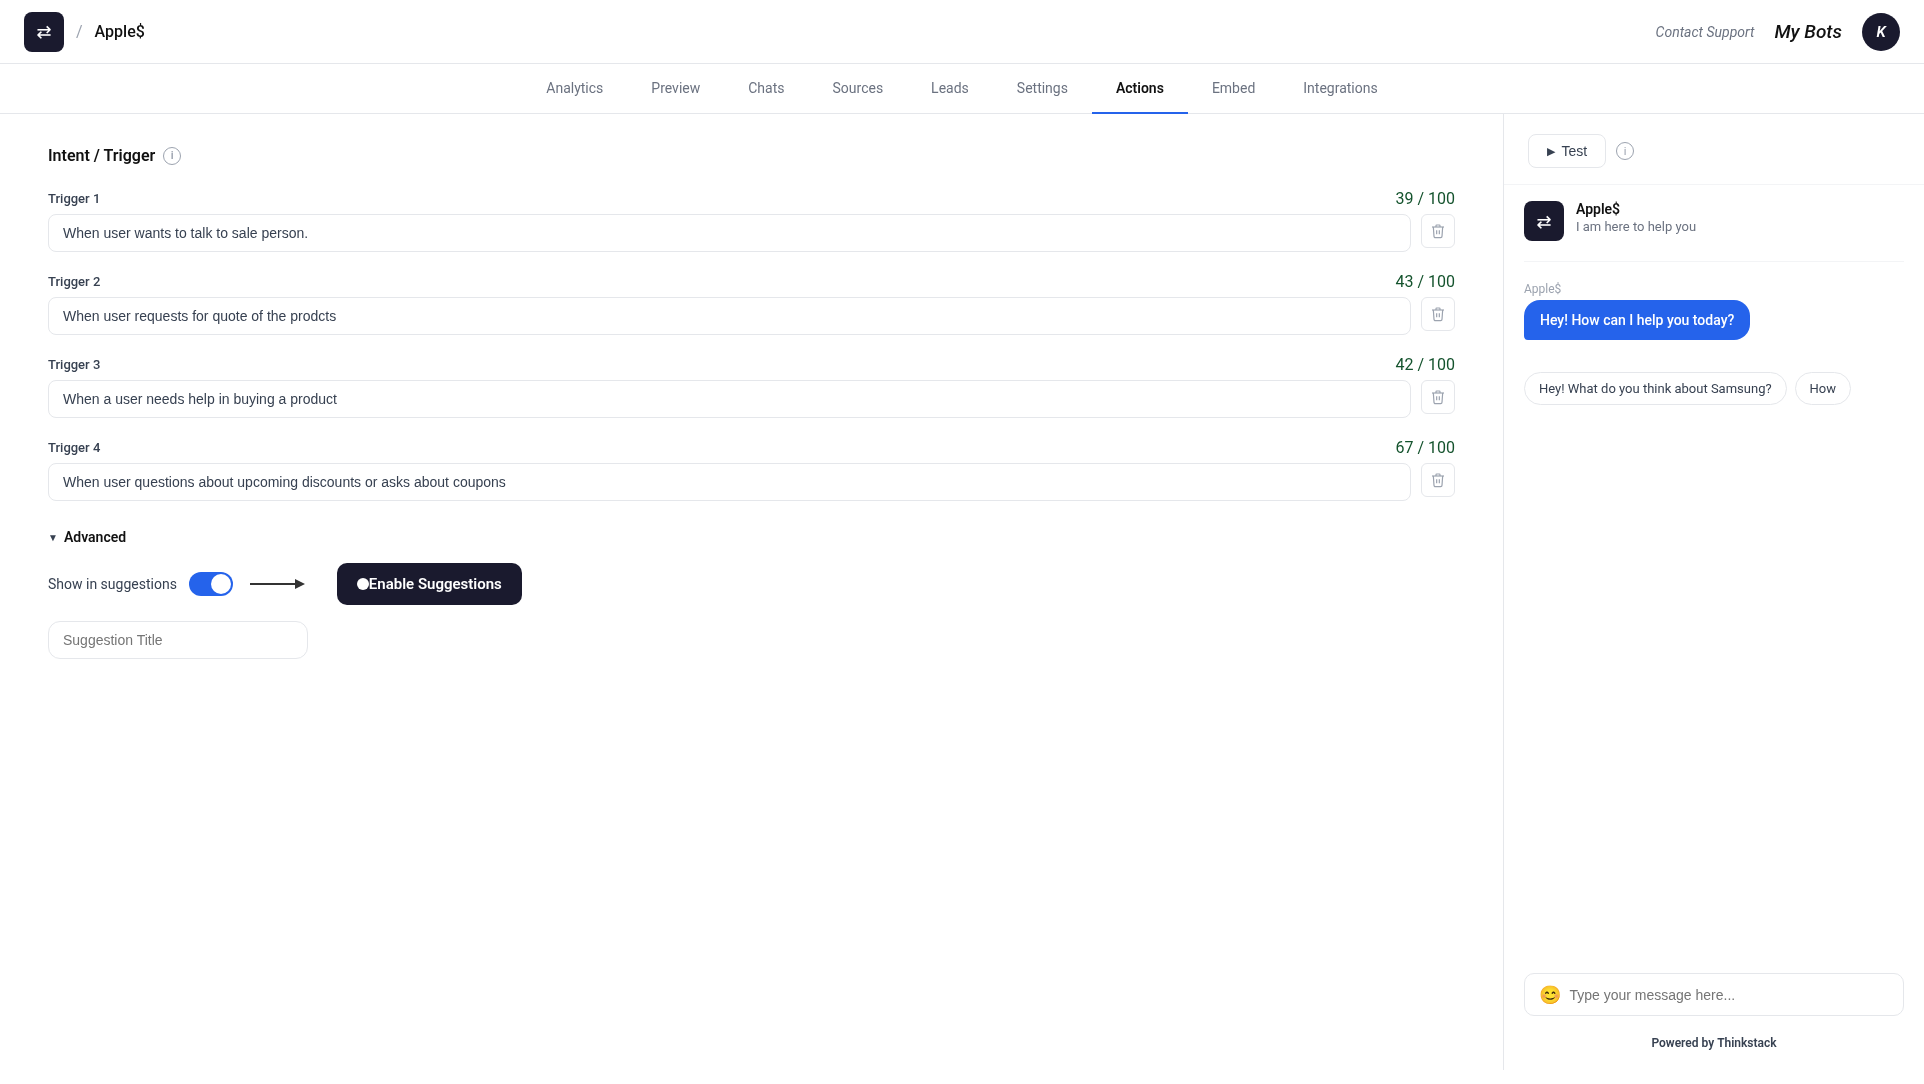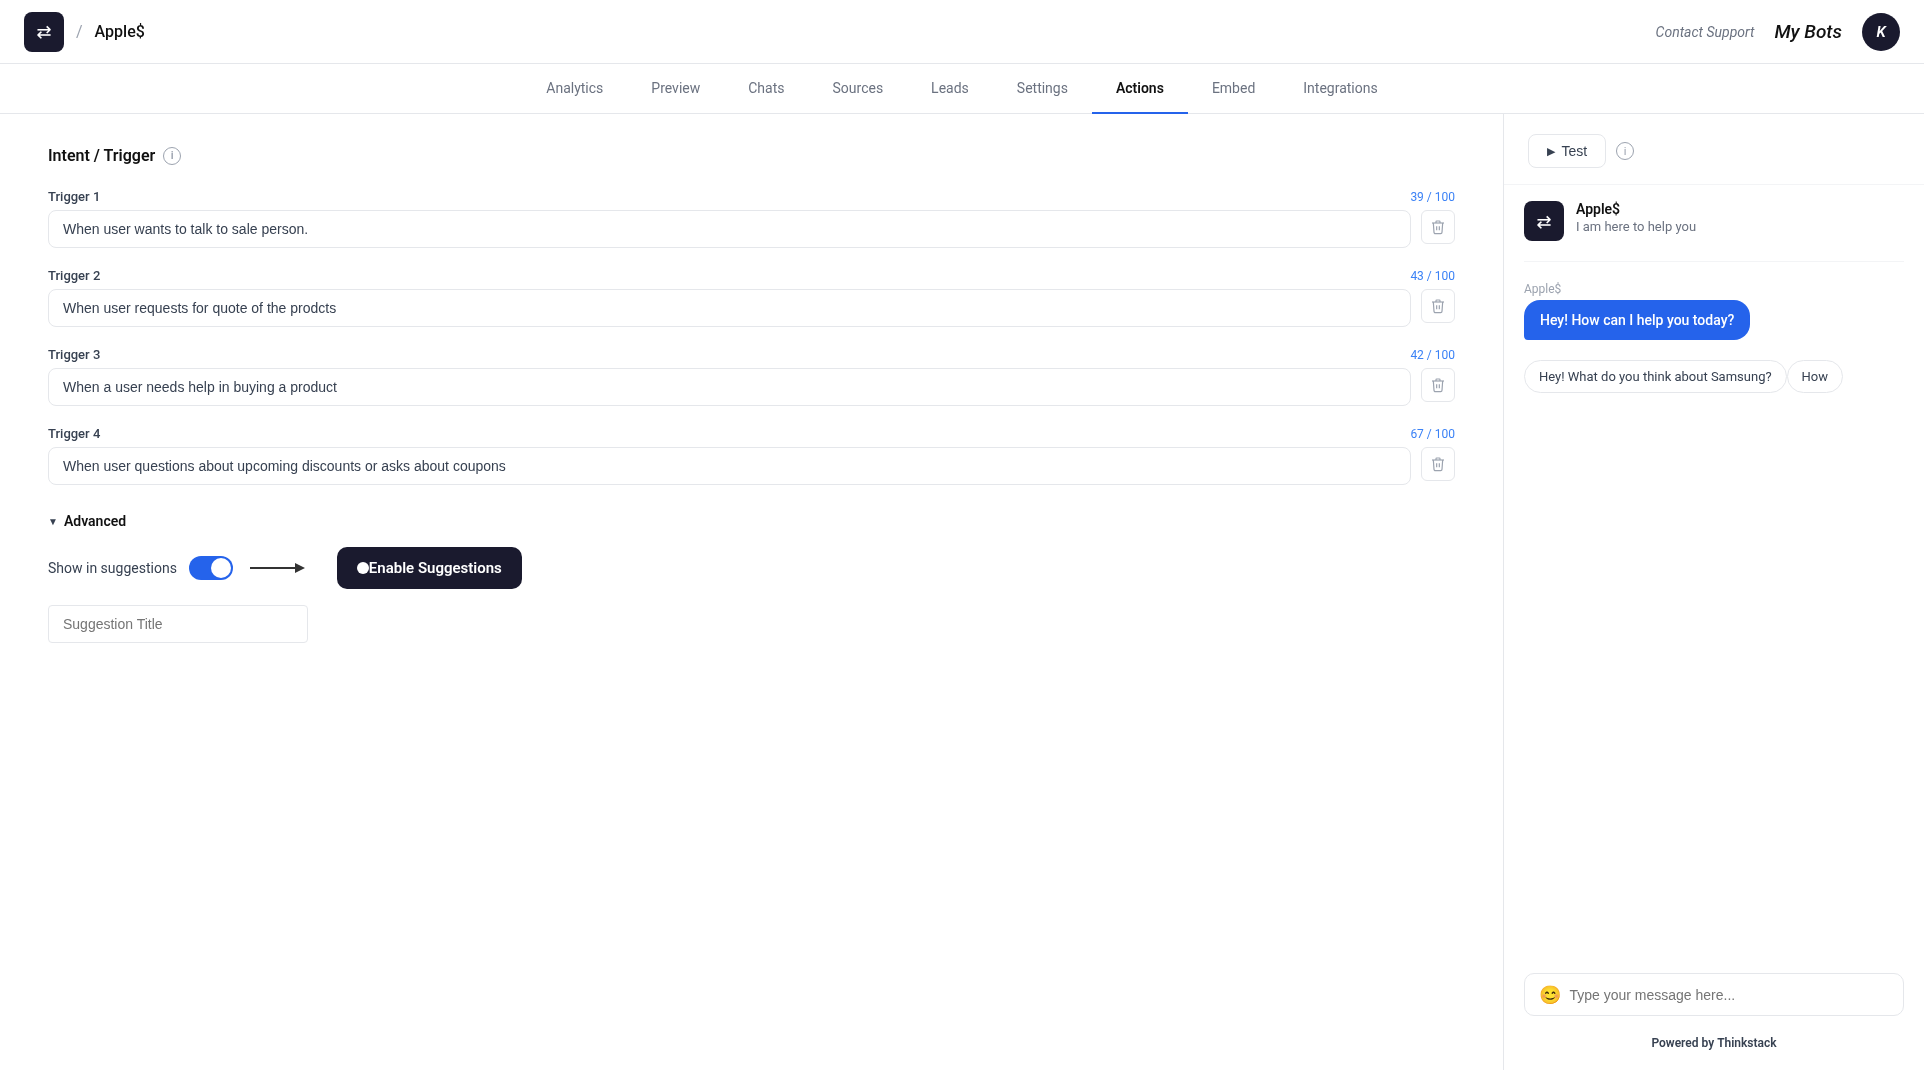--- a/index.html
+++ b/index.html
@@ -130,22 +130,22 @@
       justify-content: space-between;
       align-items: center;
       margin-bottom: 6px;
     }
     .trigger-label {
       font-size: 13px;
       color: #374151;
       font-weight: 500;
     }
     .trigger-count {
-      font-size: 12px;
-      color: #3b82f6;
+      font-size: 16px;
+      color: #14532d;
       margin-left: 16px;
     }
     .trigger-row {
       display: flex;
       align-items: flex-start;
       gap: 10px;
     }
     .trigger-input {
       flex: 1;
       padding: 10px 14px;
@@ -243,21 +243,21 @@
     .bubble-dot {
       width: 12px; height: 12px;
       background: #fff;
       border-radius: 50%;
       flex-shrink: 0;
     }
 
     .suggestion-title-input {
       padding: 10px 14px;
       border: 1px solid #e5e7eb;
-      border-radius: 4px;
+      border-radius: 12px;
       font-size: 14px;
       color: #9ca3af;
       background: #fff;
       width: 260px;
       outline: none;
     }
 
     
     .right-panel {
       width: 420px;
@@ -345,22 +345,22 @@
       padding: 12px 16px;
       border-radius: 16px 16px 16px 4px;
       font-size: 14px;
       font-weight: 500;
       display: inline-block;
       max-width: 90%;
     }
 
     .suggestion-chips {
       display: flex;
-      gap: 0;
-      margin-top: 8px;
+      gap: 8px;
+      margin-top: 20px;
       flex-wrap: wrap;
     }
     .chip {
       padding: 8px 14px;
       border: 1px solid #e5e7eb;
       border-radius: 20px;
       font-size: 13px;
       color: #374151;
       background: #fff;
       cursor: pointer;

